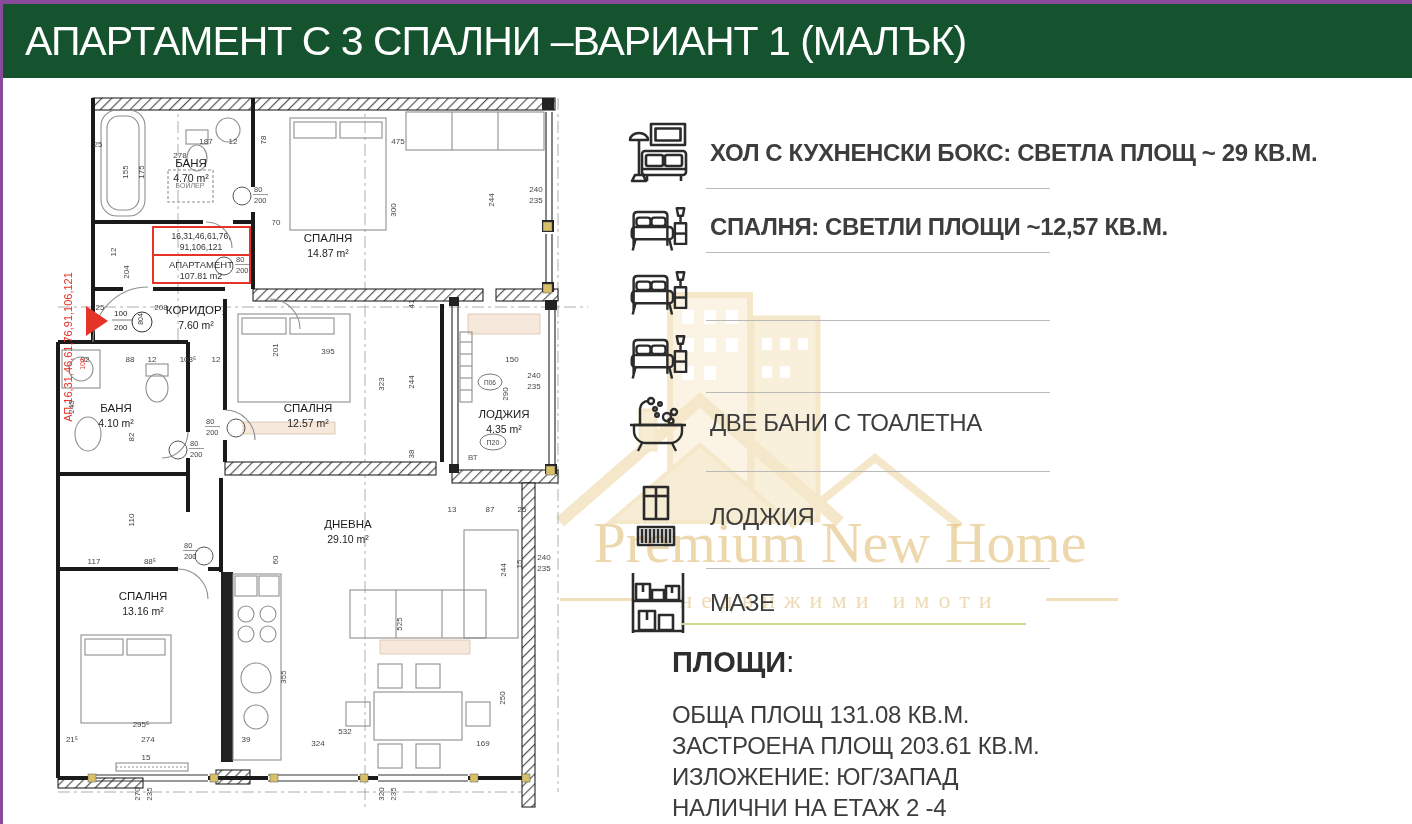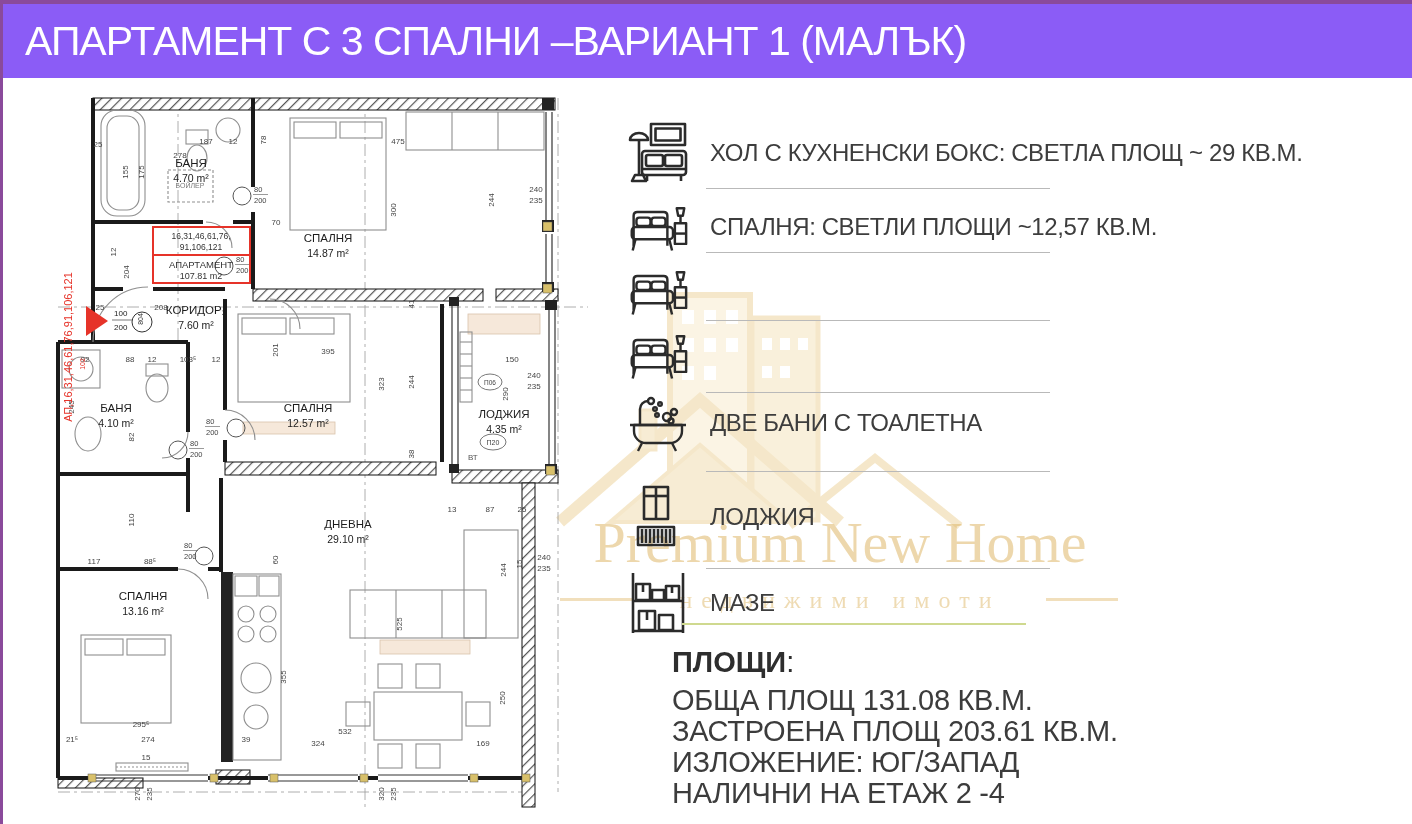--- a/index.html
+++ b/index.html
@@ -1,33 +1,33 @@
 <!DOCTYPE html>
 <html><head>
 <meta charset="utf-8">
 <style>
   html,body{margin:0;padding:0;background:#fff;width:1412px;height:824px;overflow:hidden;
     font-family:"Liberation Sans",sans-serif;}
   #page{position:relative;width:1412px;height:824px;background:#fff;}
   #top-strip{position:absolute;left:0;top:0;width:1412px;height:4px;background:#8a4a9b;}
   #left-strip{position:absolute;left:0;top:0;width:3px;height:824px;background:#8a4a9b;}
-  #banner{position:absolute;left:3px;top:4px;width:1409px;height:74px;background:#8b5cf6;z-index:3;}
+  #banner{position:absolute;left:3px;top:4px;width:1409px;height:74px;background:#14532d;z-index:3;}
   #banner .t{color:#fff;font-size:41px;letter-spacing:-1px;line-height:74px;padding-left:22px;
     white-space:nowrap;}
   #watermark{position:absolute;left:490px;top:290px;width:700px;height:360px;z-index:1;pointer-events:none;}
   #plan-wrap{position:absolute;left:28px;top:92px;width:584px;height:728px;z-index:2;}
   .feature{position:absolute;display:flex;align-items:center;gap:20px;left:626px;height:70px;z-index:2;}
   .feature .lbl{font-size:24px;color:#3d3d3d;letter-spacing:-0.4px;white-space:nowrap;}
   .feature svg{flex:0 0 auto;}
   .sep{position:absolute;left:706px;width:344px;height:1px;background:#b9b9b9;z-index:2;}
   .sep.olive{left:682px;height:2px;background:#cfd98f;}
   #areas{position:absolute;left:672px;top:646px;z-index:2;}
-  #areas .hd{font-size:29px;color:#2e2e2e;margin-bottom:6px;}
+  #areas .hd{font-size:29px;color:#2e2e2e;margin-bottom:20px;}
   #areas .hd b{font-weight:bold;}
-  #areas .ln{font-size:29px;color:#3c3c3c;line-height:31px;letter-spacing:-0.3px;}
+  #areas .ln{font-size:24px;color:#3c3c3c;line-height:31px;letter-spacing:-0.3px;}
   
   .wall{stroke:#1a1a1a;stroke-width:4;fill:none;}
   .win{stroke:#333;stroke-width:1.2;}
   .axis{stroke:#9a9a9a;stroke-width:0.8;stroke-dasharray:12 4 3 4;}
   .furn{stroke:#8f8f8f;stroke-width:1.1;fill:none;}
   .pale{fill:#f6e8da;stroke:#d9c2ab;stroke-width:0.8;}
   .dim{font:8px "Liberation Sans",sans-serif;fill:#444;text-anchor:middle;}
   .rlabel{font:11.5px "Liberation Sans",sans-serif;fill:#1c1c1c;text-anchor:middle;}
   .rarea{font:10.5px "Liberation Sans",sans-serif;fill:#1c1c1c;text-anchor:middle;}
   .dlbl{font:7.5px "Liberation Sans",sans-serif;fill:#444;}
@@ -342,39 +342,39 @@
         <text x="162" y="96" font-size="7" class="misct" text-anchor="middle">БОЙЛЕР</text>
         <text x="440" y="368" font-size="8" fill="#555">ВТ</text>
         <ellipse cx="462" cy="290" rx="12" ry="8" fill="none" stroke="#555" stroke-width="0.8"></ellipse>
         <text x="462" y="293" font-size="6.5" fill="#444" text-anchor="middle">П06</text>
         <ellipse cx="465" cy="350" rx="13" ry="8" fill="none" stroke="#555" stroke-width="0.8"></ellipse>
         <text x="465" y="353" font-size="7" fill="#444" text-anchor="middle">П20</text>
       </g>
     </svg>
   </div>
 
-  <div class="feature" style="top:118px;">
+  <div class="feature" style="top:118px;font-weight:bold;">
     <svg width="64" height="64" viewBox="0 0 64 64" stroke="#2b2b2b" stroke-width="2.6" fill="none" stroke-linejoin="round">
       <rect x="25" y="3" width="34" height="21"></rect>
         <rect x="29.5" y="7.5" width="25" height="12"></rect>
       <path d="M4,19 a9,7 0 0 1 18,0 Z"></path>
         <line x1="13" y1="19" x2="13" y2="54"></line>
         <path d="M6,60 l3,-6 h8 l3,6 Z"></path>
       <rect x="16" y="30" width="44" height="24" rx="3"></rect>
         <rect x="20" y="34" width="17" height="11" rx="2"></rect>
         <rect x="39" y="34" width="17" height="11" rx="2"></rect>
       <line x1="16" y1="48" x2="60" y2="48"></line>
         <line x1="21" y1="54" x2="21" y2="60"></line>
         <line x1="55" y1="54" x2="55" y2="60"></line>
     </svg>
     <div class="lbl">ХОЛ С КУХНЕНСКИ БОКС: СВЕТЛА ПЛОЩ ~ 29 КВ.М.</div>
   </div>
   <div class="sep" style="top:188px;"></div>
 
-  <div class="feature" style="top:192px;">
+  <div class="feature" style="top:192px;font-weight:bold;">
     <svg width="64" height="60" viewBox="0 0 64 64" stroke="#2b2b2b" stroke-width="2.6" fill="none" stroke-linejoin="round">
       <path d="M6,52 V20 q0,-4 4,-4 h28 q4,0 4,4 v32"></path>
       <rect x="9" y="22" width="15" height="9" rx="3"></rect>
         <rect x="25" y="22" width="15" height="9" rx="3"></rect>
       <rect x="4" y="32" width="44" height="13" rx="4"></rect>
         <line x1="8" y1="45" x2="5" y2="57"></line>
         <line x1="44" y1="45" x2="47" y2="57"></line>
       <rect x="50" y="28" width="12" height="22"></rect>
         <line x1="50" y1="39" x2="62" y2="39"></line>
       <path d="M52,12 h8 l-1.5,8 h-5 Z"></path>

